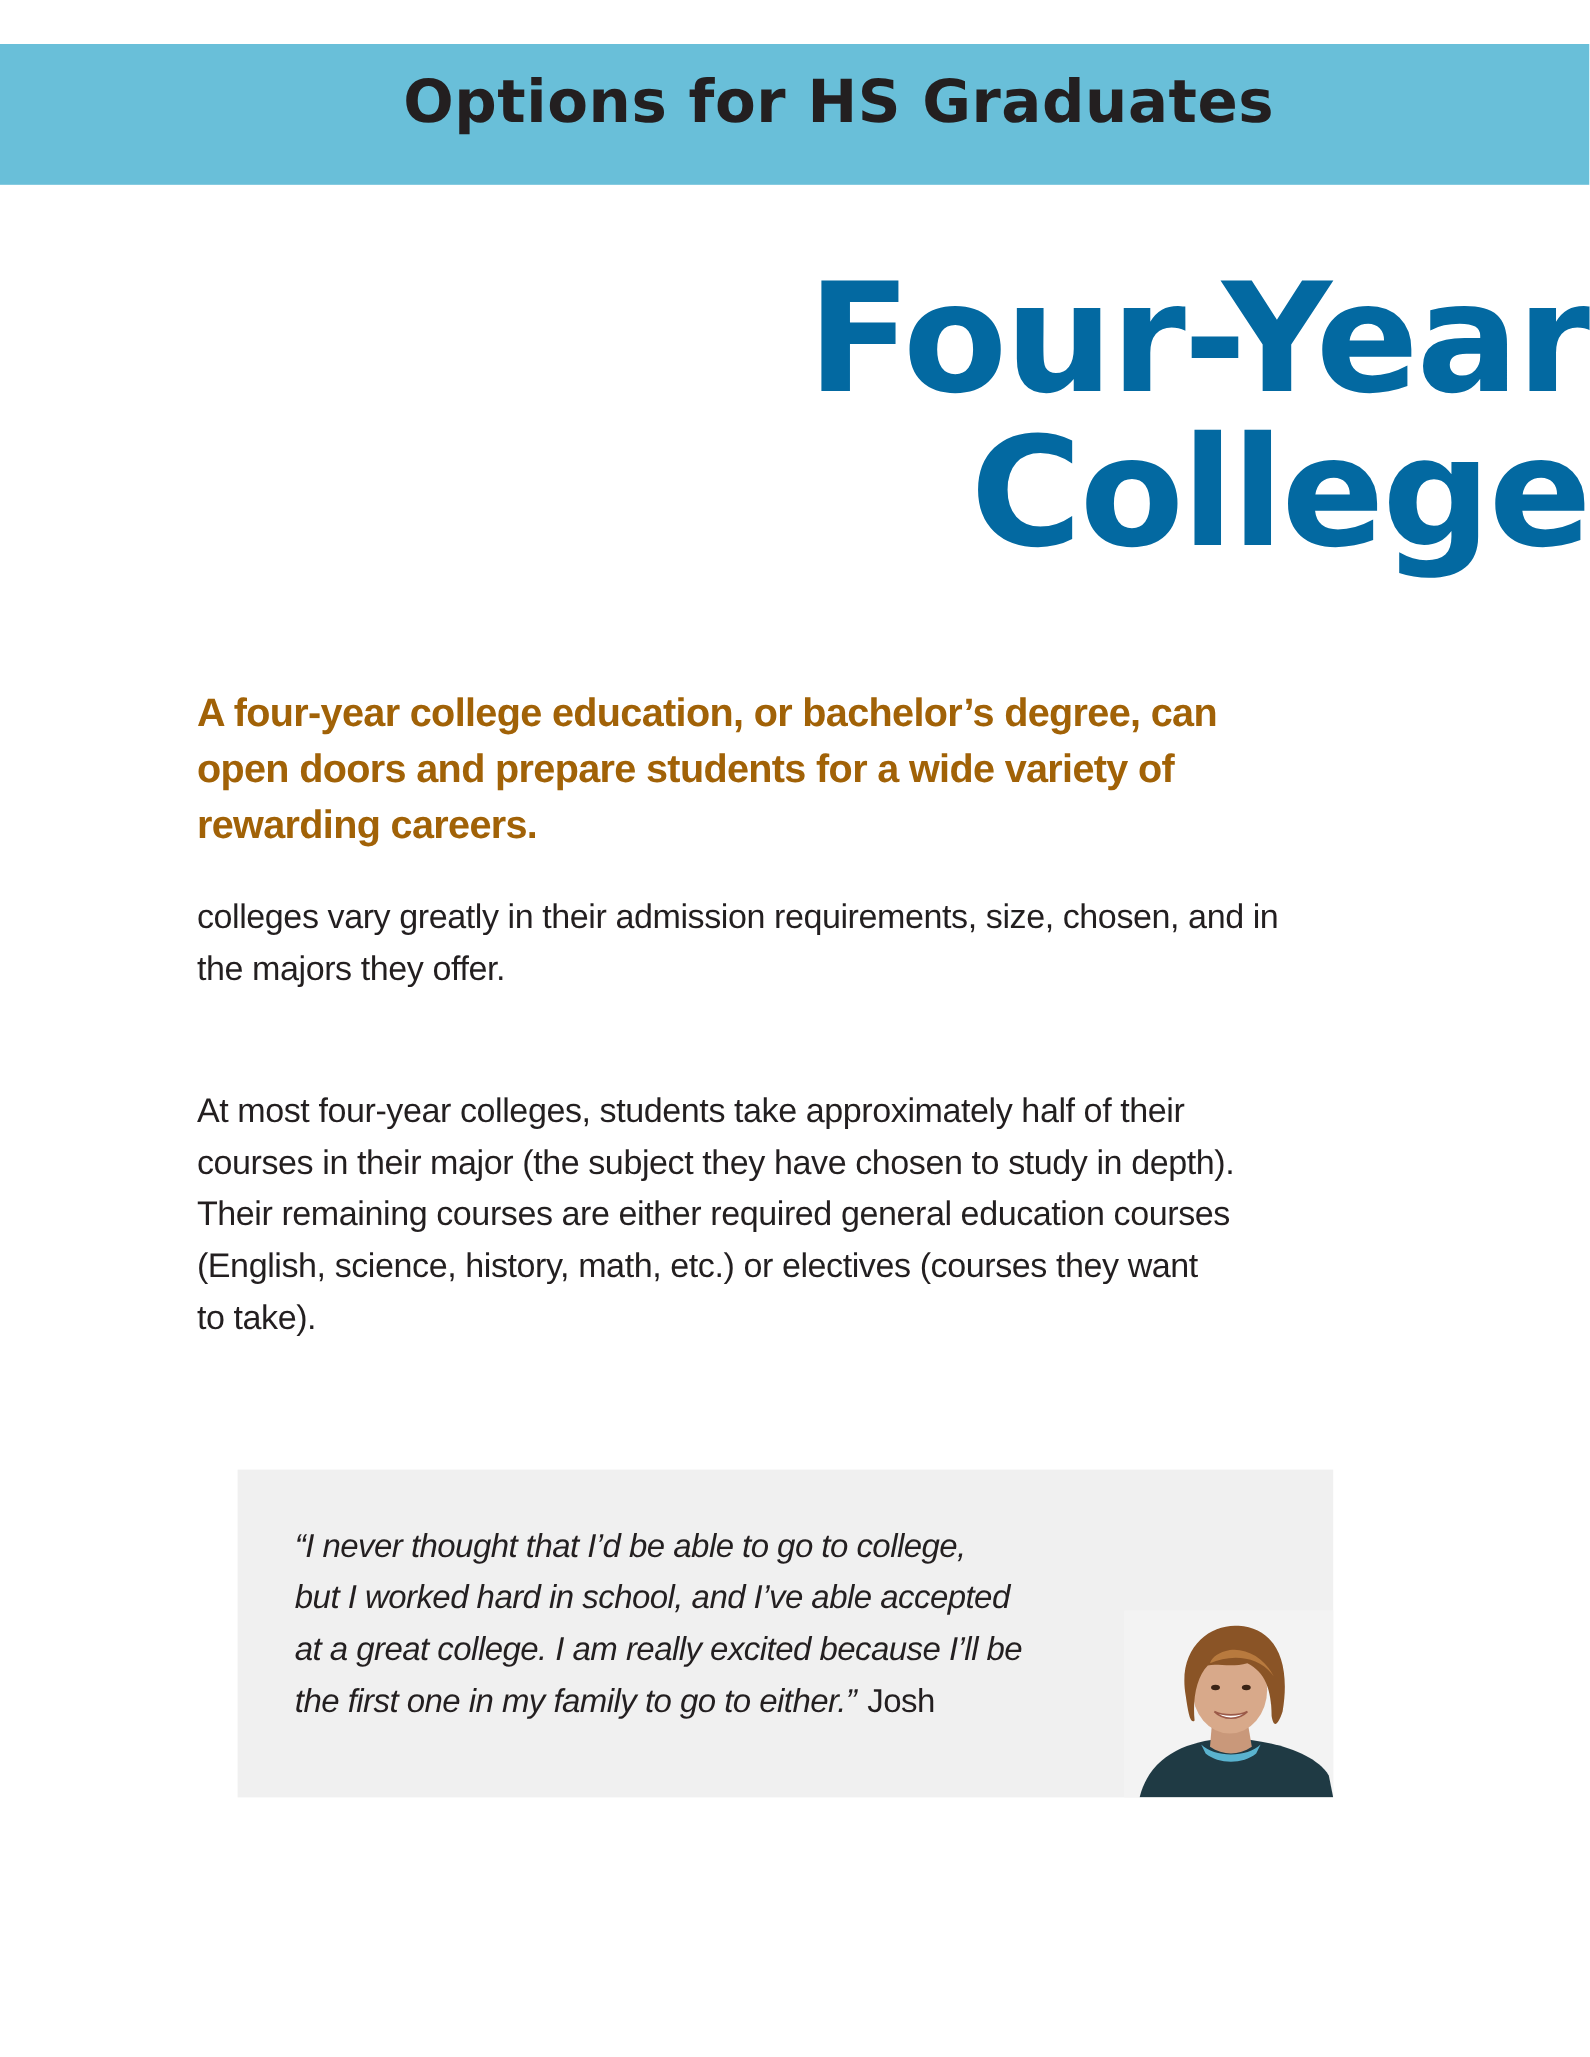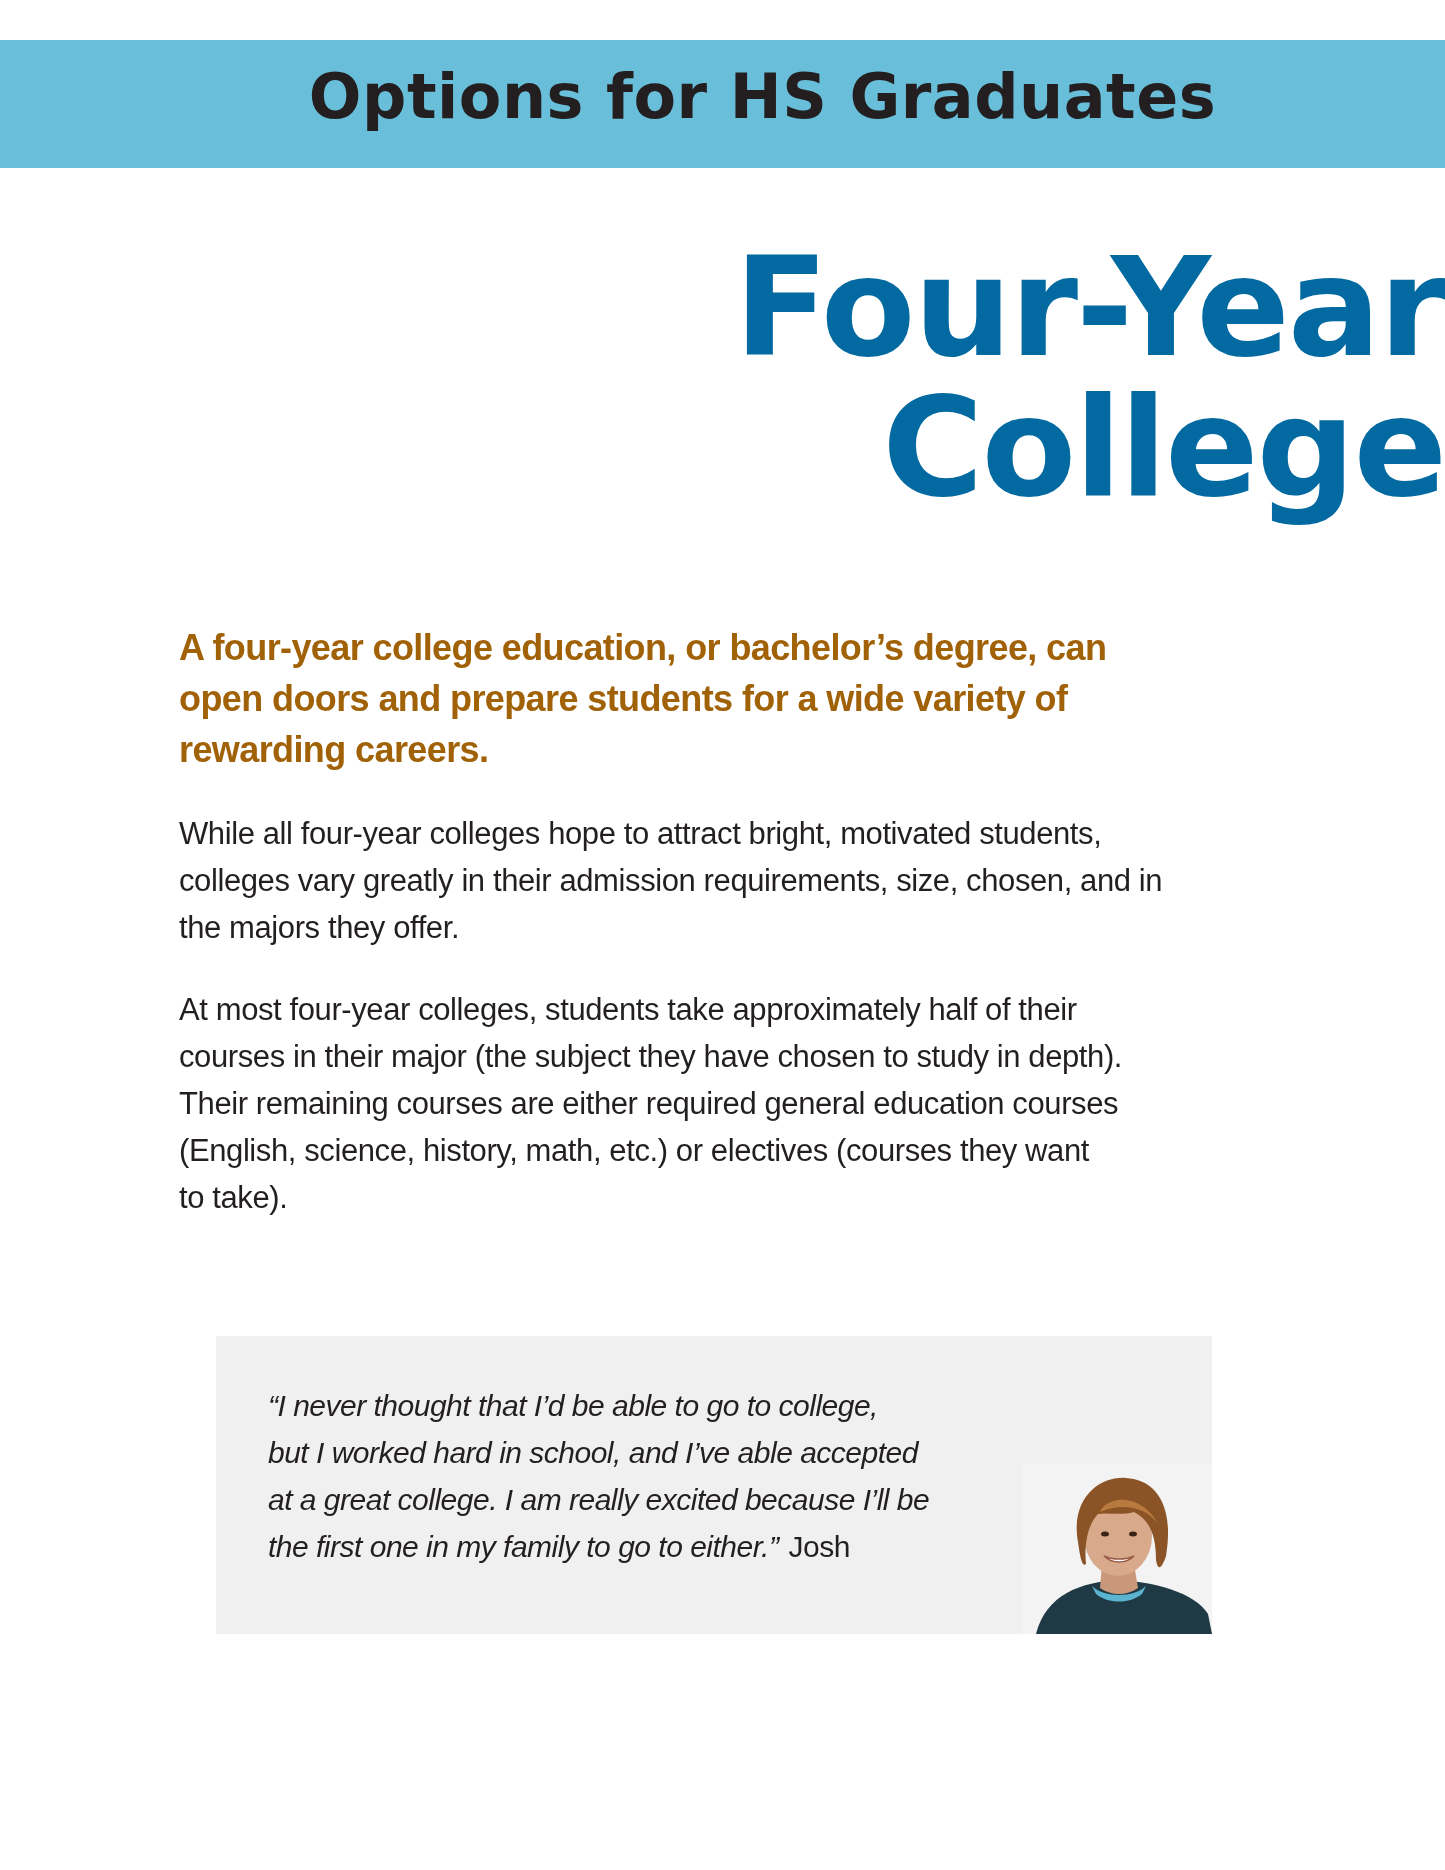--- a/index.html
+++ b/index.html
@@ -3,21 +3,21 @@
 <meta charset="utf-8">
 <style>
   html, body { margin: 0; padding: 0; background: #ffffff; }
   body { width: 1445px; height: 1870px; position: relative; overflow: hidden; color: #231f20; }
   .banner {
     position: absolute; left: 0; top: 40px; width: 1445px; height: 128px;
     background: #69bfd9;
   }
   .banner-title {
     position: absolute; left: 0; right: 0; top: 26px; text-align: center;
-    font-family: "DejaVu Sans", sans-serif; font-weight: bold; font-size: 62px;
+    font-family: "DejaVu Sans", sans-serif; font-weight: bold; font-size: 54px;
     letter-spacing: 0.5px; color: #231f20; line-height: 1;
     padding-left: 80px;
   }
   .page-title {
     position: absolute; left: 0; right: 0; top: 238px; text-align: right;
     font-family: "DejaVu Sans", sans-serif; font-weight: bold; font-size: 138px;
     line-height: 140px; color: #0369a1; letter-spacing: -2px;
   }
   .page-title span { display: block; }
   .lead {
@@ -63,21 +63,20 @@
   <span>College</span>
 </h1>
 
 <div class="lead">
   <span>A four-year college education, or bachelor’s degree, can</span>
   <span>open doors and prepare students for a wide variety of</span>
   <span>rewarding careers.</span>
 </div>
 
 <div class="body-para p1">
-  <span>While all four-year colleges hope to attract bright, motivated students,</span>
   <span>colleges vary greatly in their admission requirements, size, chosen, and in</span>
   <span>the majors they offer.</span>
 </div>
 
 <div class="body-para p2">
   <span>At most four-year colleges, students take approximately half of their</span>
   <span>courses in their major (the subject they have chosen to study in depth).</span>
   <span>Their remaining courses are either required general education courses</span>
   <span>(English, science, history, math, etc.) or electives (courses they want</span>
   <span>to take).</span>

